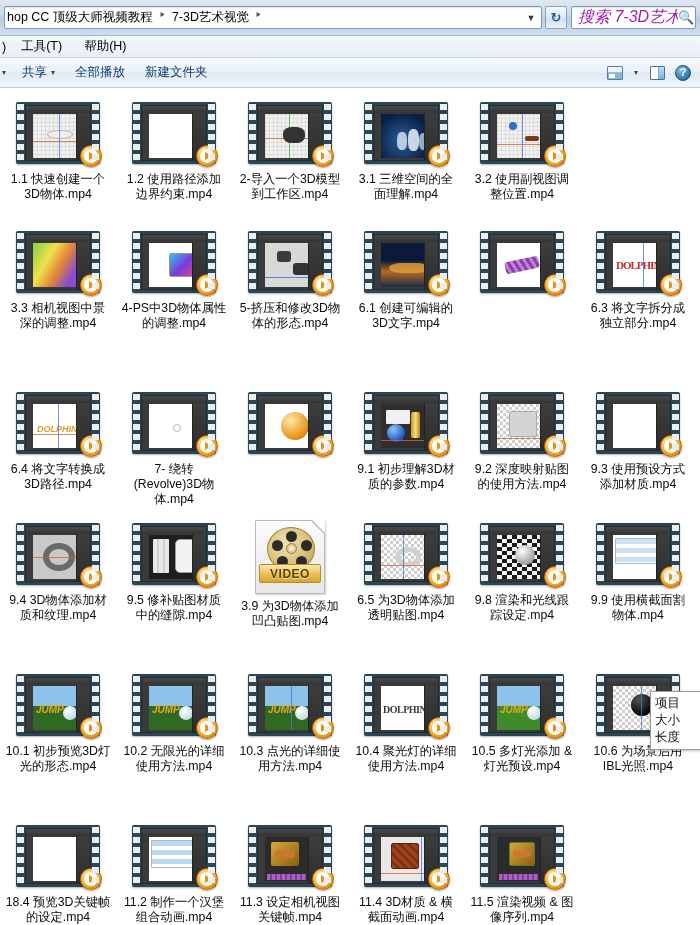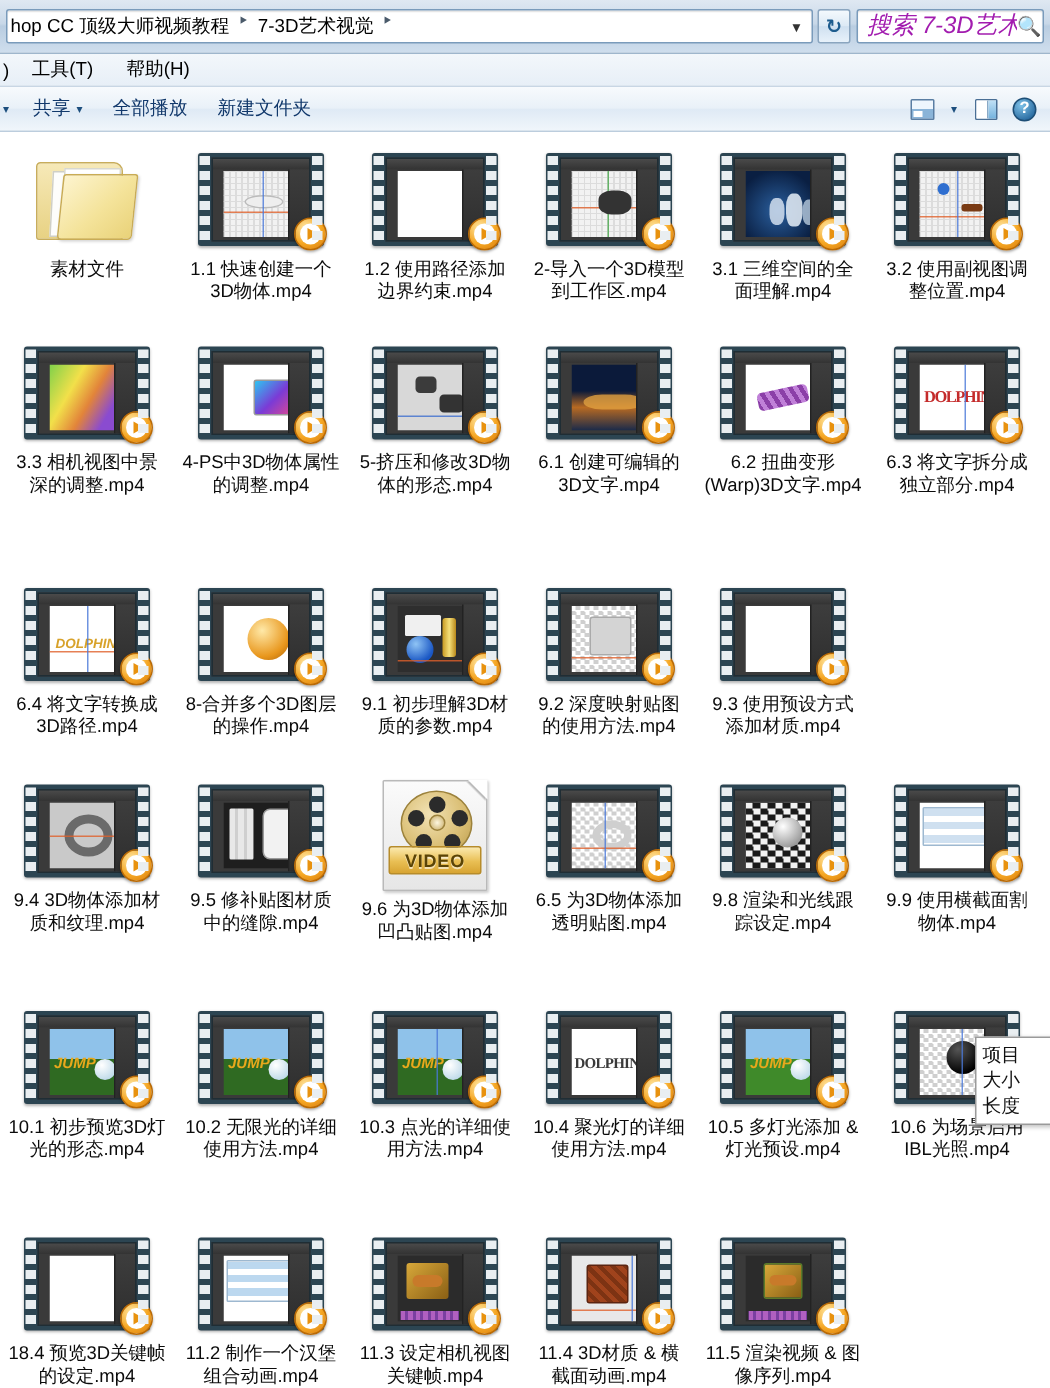--- a/index.html
+++ b/index.html
@@ -432,31 +432,20 @@
         </span>
     </div>
     <div class="tb-icon-btn">
       <span class="help-icon">?</span>
     </div>
   </div>
 
   <div class="content-area">
 
     <div class="grid row-1">
-      <div class="file-item">
-        <div class="thumb-wrap">
-          <div class="folder-icon">
-            <div class="folder-back"></div>
-              <div class="folder-paper"></div>
-            <div class="folder-paper2"></div>
-              <div class="folder-front"></div>
-          </div>
-        </div>
-        <div class="caption">素材文件</div>
-      </div>
 
       <div class="file-item">
         <div class="thumb-wrap">
           <div class="film">
             <div class="film-inner">
                 <div class="ps-chrome"></div>
                 <div class="ps-left"></div>
                 <div class="ps-right"></div>
               <div class="ps-canvas">
                   <div class="pv pv-grid"></div>
@@ -672,21 +661,20 @@
                 <div class="blob" style="left:8px;top:16px;width:34px;height:12px;border-radius:3px;background:repeating-linear-gradient(70deg,#8b3fa8 0 3px,#c080d8 3px 6px);transform:rotate(-12deg)"></div>
                 </div>
             </div>
             <div class="play-badge">
                 <span class="ring">
                   <span class="tri"></span>
                 </span>
               </div>
           </div>
         </div>
-        <div class="caption">6.2 扭曲变形(Warp)3D文字.mp4</div>
       </div>
 
       <div class="file-item">
         <div class="thumb-wrap">
           <div class="film">
             <div class="film-inner">
                 <div class="ps-chrome"></div>
                 <div class="ps-left"></div>
                 <div class="ps-right"></div>
               <div class="ps-canvas">
@@ -724,41 +712,61 @@
             <div class="play-badge">
                 <span class="ring">
                   <span class="tri"></span>
                 </span>
               </div>
           </div>
         </div>
         <div class="caption">6.4 将文字转换成3D路径.mp4</div>
       </div>
 
+      <div class="file-item">
+        <div class="thumb-wrap">
+          <div class="film">
+            <div class="film-inner">
+                <div class="ps-chrome"></div>
+                <div class="ps-left"></div>
+                <div class="ps-right"></div>
+              <div class="ps-canvas">
+                  <div class="pv pv-white"></div>
+                <div class="blob" style="left:24px;top:20px;width:8px;height:8px;border:1px solid #bbb;"></div>
+                </div>
+            </div>
+            <div class="play-badge">
+                <span class="ring">
+                  <span class="tri"></span>
+                </span>
+              </div>
+          </div>
+        </div>
+        <div class="caption">7- 绕转(Revolve)3D物体.mp4</div>
+      </div>
 
       <div class="file-item">
         <div class="thumb-wrap">
           <div class="film">
             <div class="film-inner">
                 <div class="ps-chrome"></div>
                 <div class="ps-left"></div>
                 <div class="ps-right"></div>
               <div class="ps-canvas">
                   <div class="pv pv-white"></div>
                 <div class="blob" style="left:16px;top:8px;width:28px;height:28px;background:radial-gradient(circle at 35% 30%,#ffe9a8,#e8961c 65%,#a85f08);"></div>
                 </div>
             </div>
             <div class="play-badge">
                 <span class="ring">
                   <span class="tri"></span>
                 </span>
               </div>
           </div>
         </div>
-        <div class="caption">8-合并多个3D图层的操作.mp4</div>
       </div>
 
       <div class="file-item">
         <div class="thumb-wrap">
           <div class="film">
             <div class="film-inner">
                 <div class="ps-chrome"></div>
                 <div class="ps-left"></div>
                 <div class="ps-right"></div>
               <div class="ps-canvas">
@@ -879,21 +887,21 @@
               <i class="h1"></i>
                 <i class="h2"></i>
                 <i class="h3"></i>
                 <i class="h4"></i>
                 <i class="h5"></i>
               <span class="hub"></span>
             </div>
             <div class="video-band">VIDEO</div>
           </div>
         </div>
-        <div class="caption">9.6 为3D物体添加凹凸贴图.mp4</div>
+        <div class="caption">3.9 为3D物体添加凹凸贴图.mp4</div>
       </div>
 
       <div class="file-item">
         <div class="thumb-wrap">
           <div class="film">
             <div class="film-inner">
                 <div class="ps-chrome"></div>
                 <div class="ps-left"></div>
                 <div class="ps-right"></div>
               <div class="ps-canvas">

